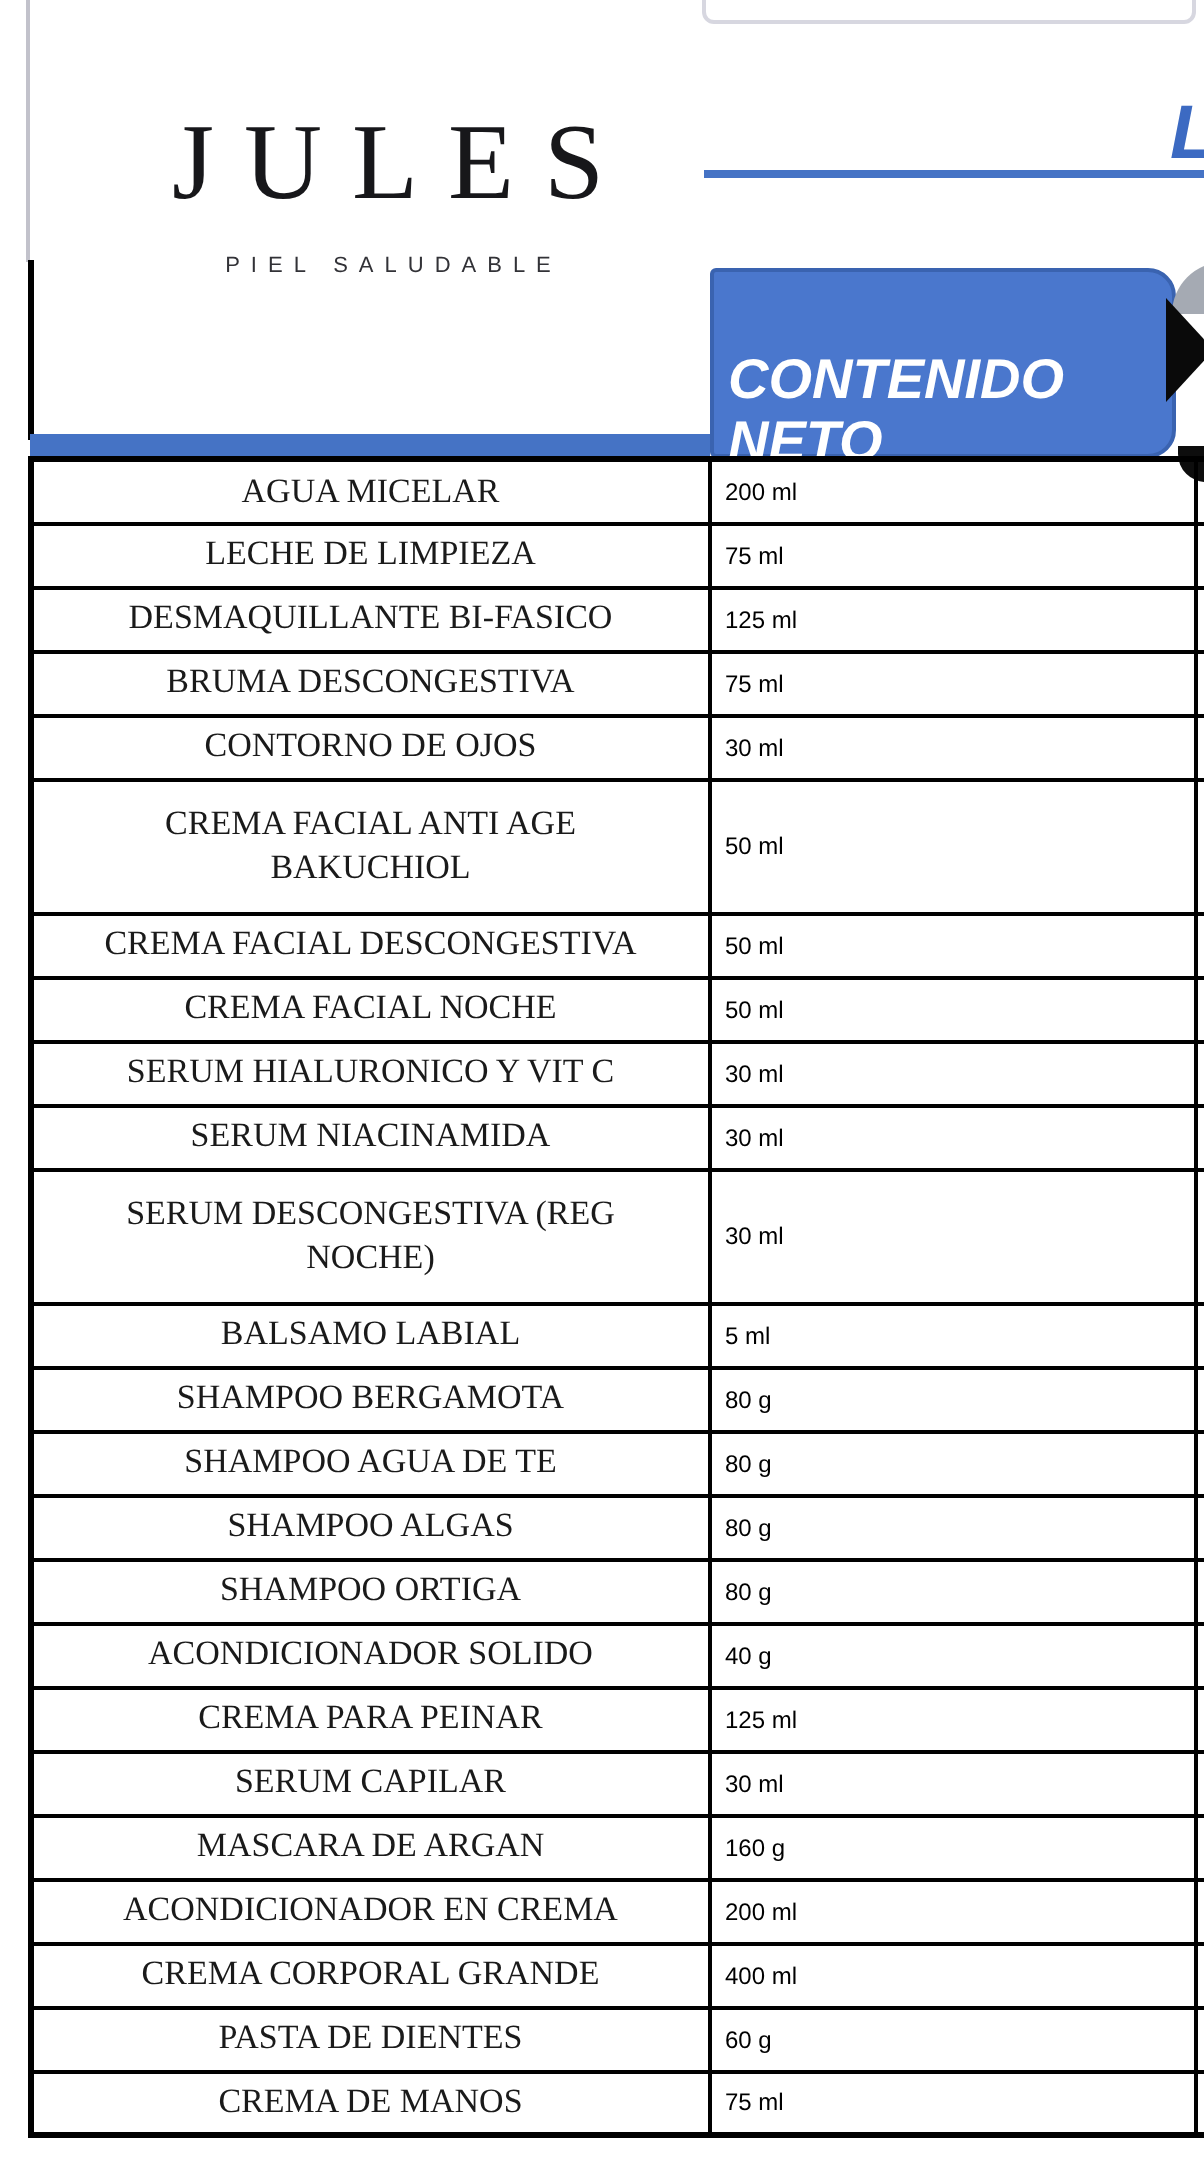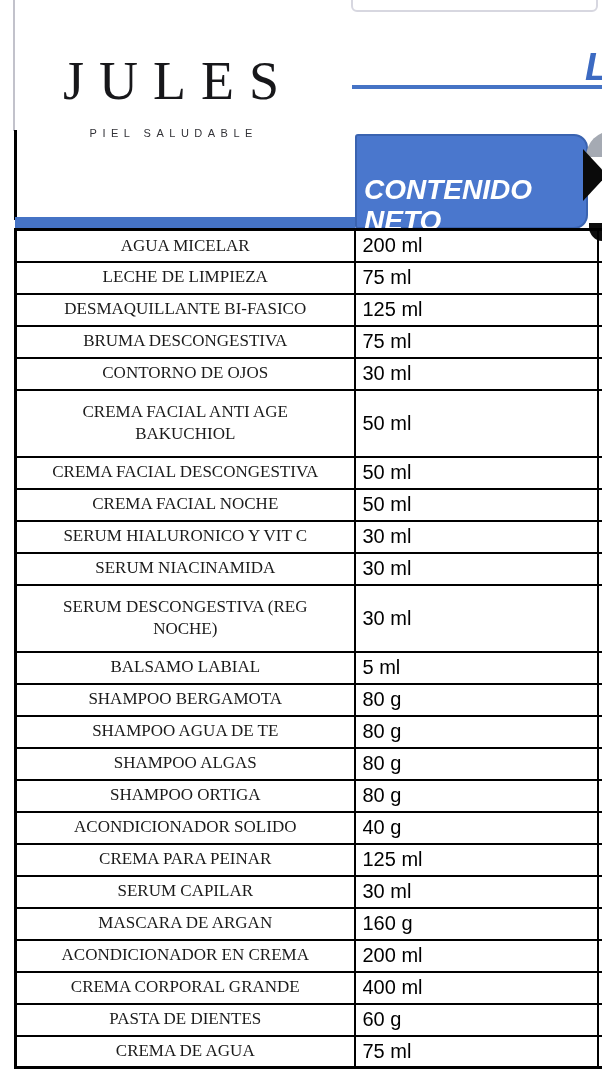--- a/index.html
+++ b/index.html
@@ -26,21 +26,21 @@
     background: #c2c2cb;
   }
 
   
   .header-left-border {
     left: 14px; top: 130px; width: 3px; height: 90px;
     background: #000000;
   }
 
   
-  .logo { left: 45px; top: 54px; width: 252px; text-align: center; }
+  .logo { left: 68px; top: 54px; width: 252px; text-align: center; }
   .logo-jules {
     font-family: "Liberation Serif", serif;
     font-size: 54px; font-weight: 400;
     letter-spacing: 15px; padding-left: 15px;
     color: #17171a; line-height: 1.0;
     white-space: nowrap;
   }
   .logo-tagline {
     margin-top: 19px;
     font-family: "Liberation Sans", sans-serif;
@@ -110,21 +110,21 @@
   table.products tr { height: 32px; }
   table.products tr.tall { height: 67px; }
   .name-cell {
     font-family: "Liberation Serif", serif;
     font-size: 17px; color: #1a1a1a;
     text-align: center; vertical-align: middle;
     white-space: pre-line; line-height: 1.3;
   }
   .value-cell {
     font-family: "Liberation Sans", sans-serif;
-    font-size: 20px; color: #000000;
+    font-size: 12px; color: #000000;
     text-align: left; vertical-align: middle;
     padding: 0 3px 0 7px;
   }
 </style>
 </head>
 <body>
 
 <div class="abs top-right-box"></div>
 
 <div class="abs gray-vline"></div>
@@ -267,18 +267,18 @@
         <td class="name-cell">CREMA CORPORAL GRANDE</td>
         <td class="value-cell">400 ml</td>
         <td class="extra-cell"></td>
       </tr>
       <tr>
         <td class="name-cell">PASTA DE DIENTES</td>
         <td class="value-cell">60 g</td>
         <td class="extra-cell"></td>
       </tr>
       <tr>
-        <td class="name-cell">CREMA DE AGUA</td>
+        <td class="name-cell">CREMA DE MANOS</td>
         <td class="value-cell">75 ml</td>
         <td class="extra-cell"></td>
       </tr>
     </tbody>
 </table>
 
 </body></html>

